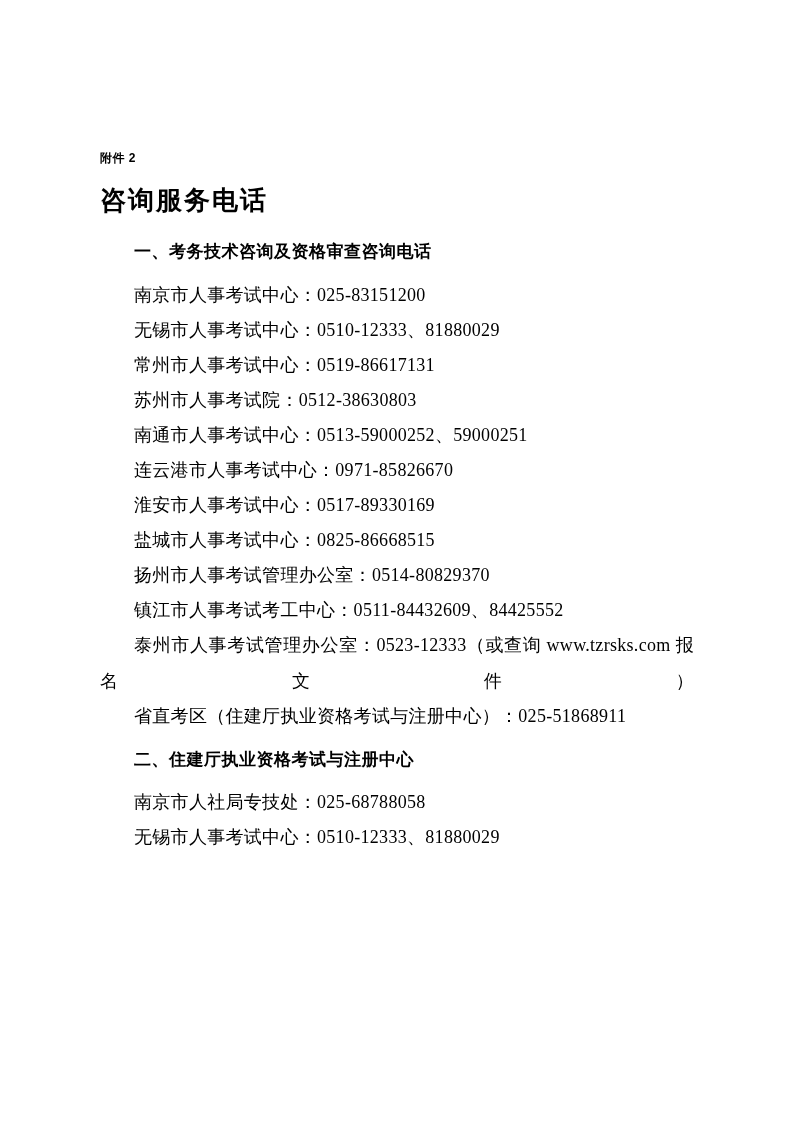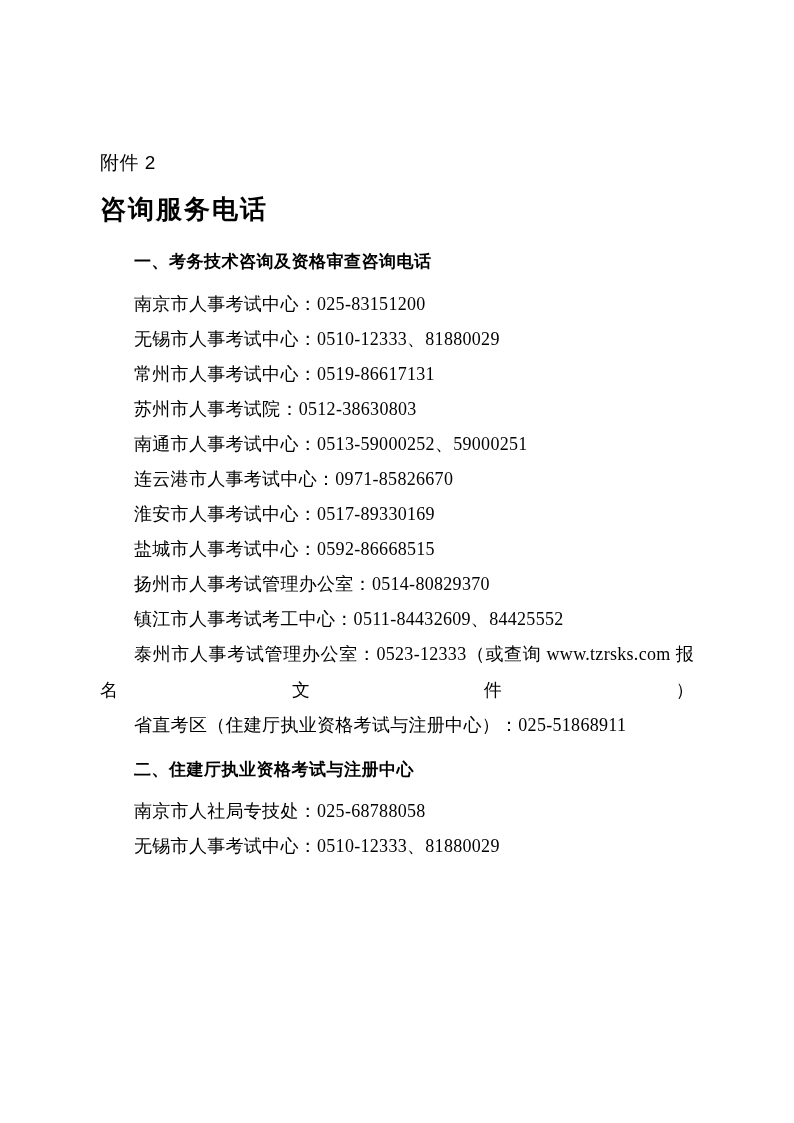--- a/index.html
+++ b/index.html
@@ -19,35 +19,35 @@
     position: absolute;
     left: 0;
     top: 0;
     width: 794px;
     height: 1123px;
     box-sizing: border-box;
     padding: 150px 100px 80px 100px;
   }
   .attachment-label {
     font-family: "Liberation Sans", "DejaVu Sans", sans-serif;
-    font-size: 19px;
-    font-weight: normal;
+    font-size: 12px;
+    font-weight: bold;
     letter-spacing: 0.5px;
     margin: 0 0 16px 0;
   }
   .doc-title {
     text-align: left;
     font-family: "Liberation Serif", "DejaVu Serif", serif;
     font-size: 26px;
     font-weight: bold;
     letter-spacing: 2px;
     margin: 0 0 22px 0;
   }
   .section-heading {
-    font-family: Liberation Sans, sans-serif;
+    font-family: Liberation Mono, monospace;
     font-size: 17px;
     font-weight: bold;
     letter-spacing: 0.5px;
     text-indent: 34px;
     margin: 14px 0 12px 0;
     line-height: 1.5;
   }
   .entry {
     font-size: 18px;
     line-height: 1.95;
@@ -72,21 +72,21 @@
 
   <h2 class="section-heading">一、考务技术咨询及资格审查咨询电话</h2>
 
   <p class="entry">南京市人事考试中心：025-83151200</p>
   <p class="entry">无锡市人事考试中心：0510-12333、81880029</p>
   <p class="entry">常州市人事考试中心：0519-86617131</p>
   <p class="entry">苏州市人事考试院：0512-38630803</p>
   <p class="entry">南通市人事考试中心：0513-59000252、59000251</p>
   <p class="entry">连云港市人事考试中心：0971-85826670</p>
   <p class="entry">淮安市人事考试中心：0517-89330169</p>
-  <p class="entry">盐城市人事考试中心：0592-86668515</p>
+  <p class="entry">盐城市人事考试中心：0825-86668515</p>
   <p class="entry">扬州市人事考试管理办公室：0514-80829370</p>
   <p class="entry">镇江市人事考试考工中心：0511-84432609、84425552</p>
   <p class="entry justify">泰州市人事考试管理办公室：0523-12333（或查询 www.tzrsks.com 报名文件）</p>
   <p class="entry">省直考区（住建厅执业资格考试与注册中心）：025-51868911</p>
 
   <h2 class="section-heading">二、住建厅执业资格考试与注册中心</h2>
 
   <p class="entry">南京市人社局专技处：025-68788058</p>
   <p class="entry">无锡市人事考试中心：0510-12333、81880029</p>
 

